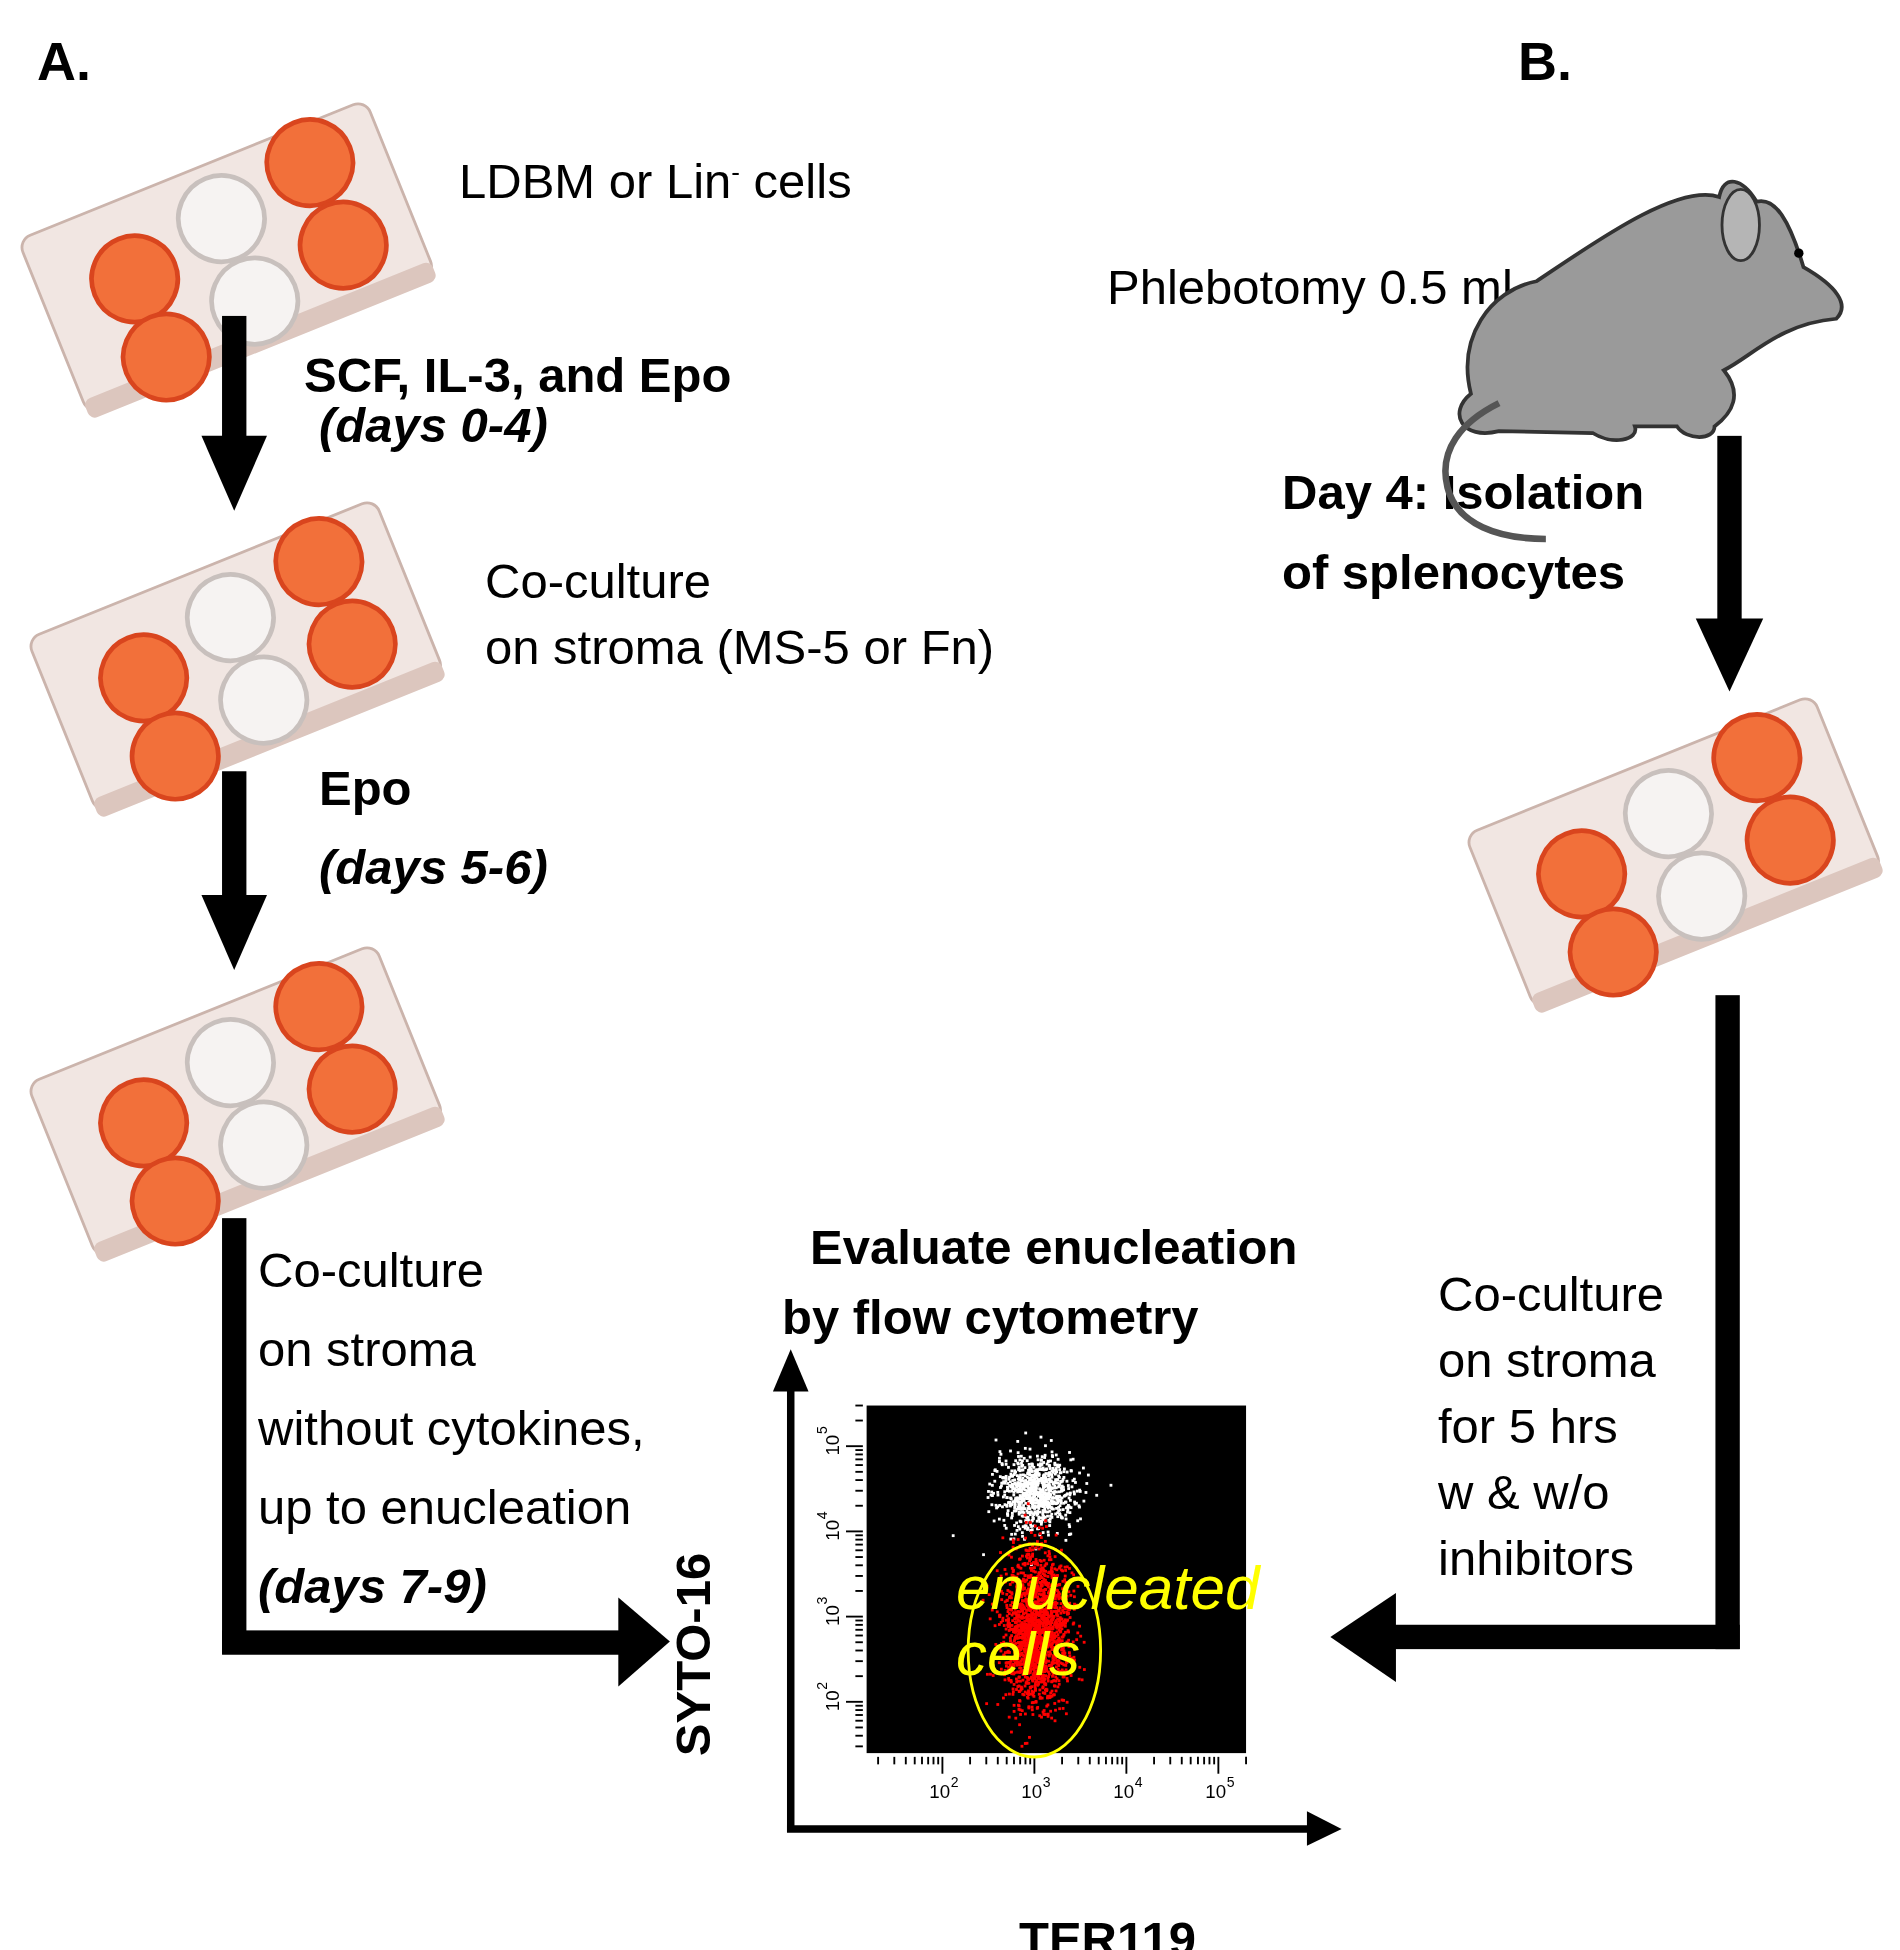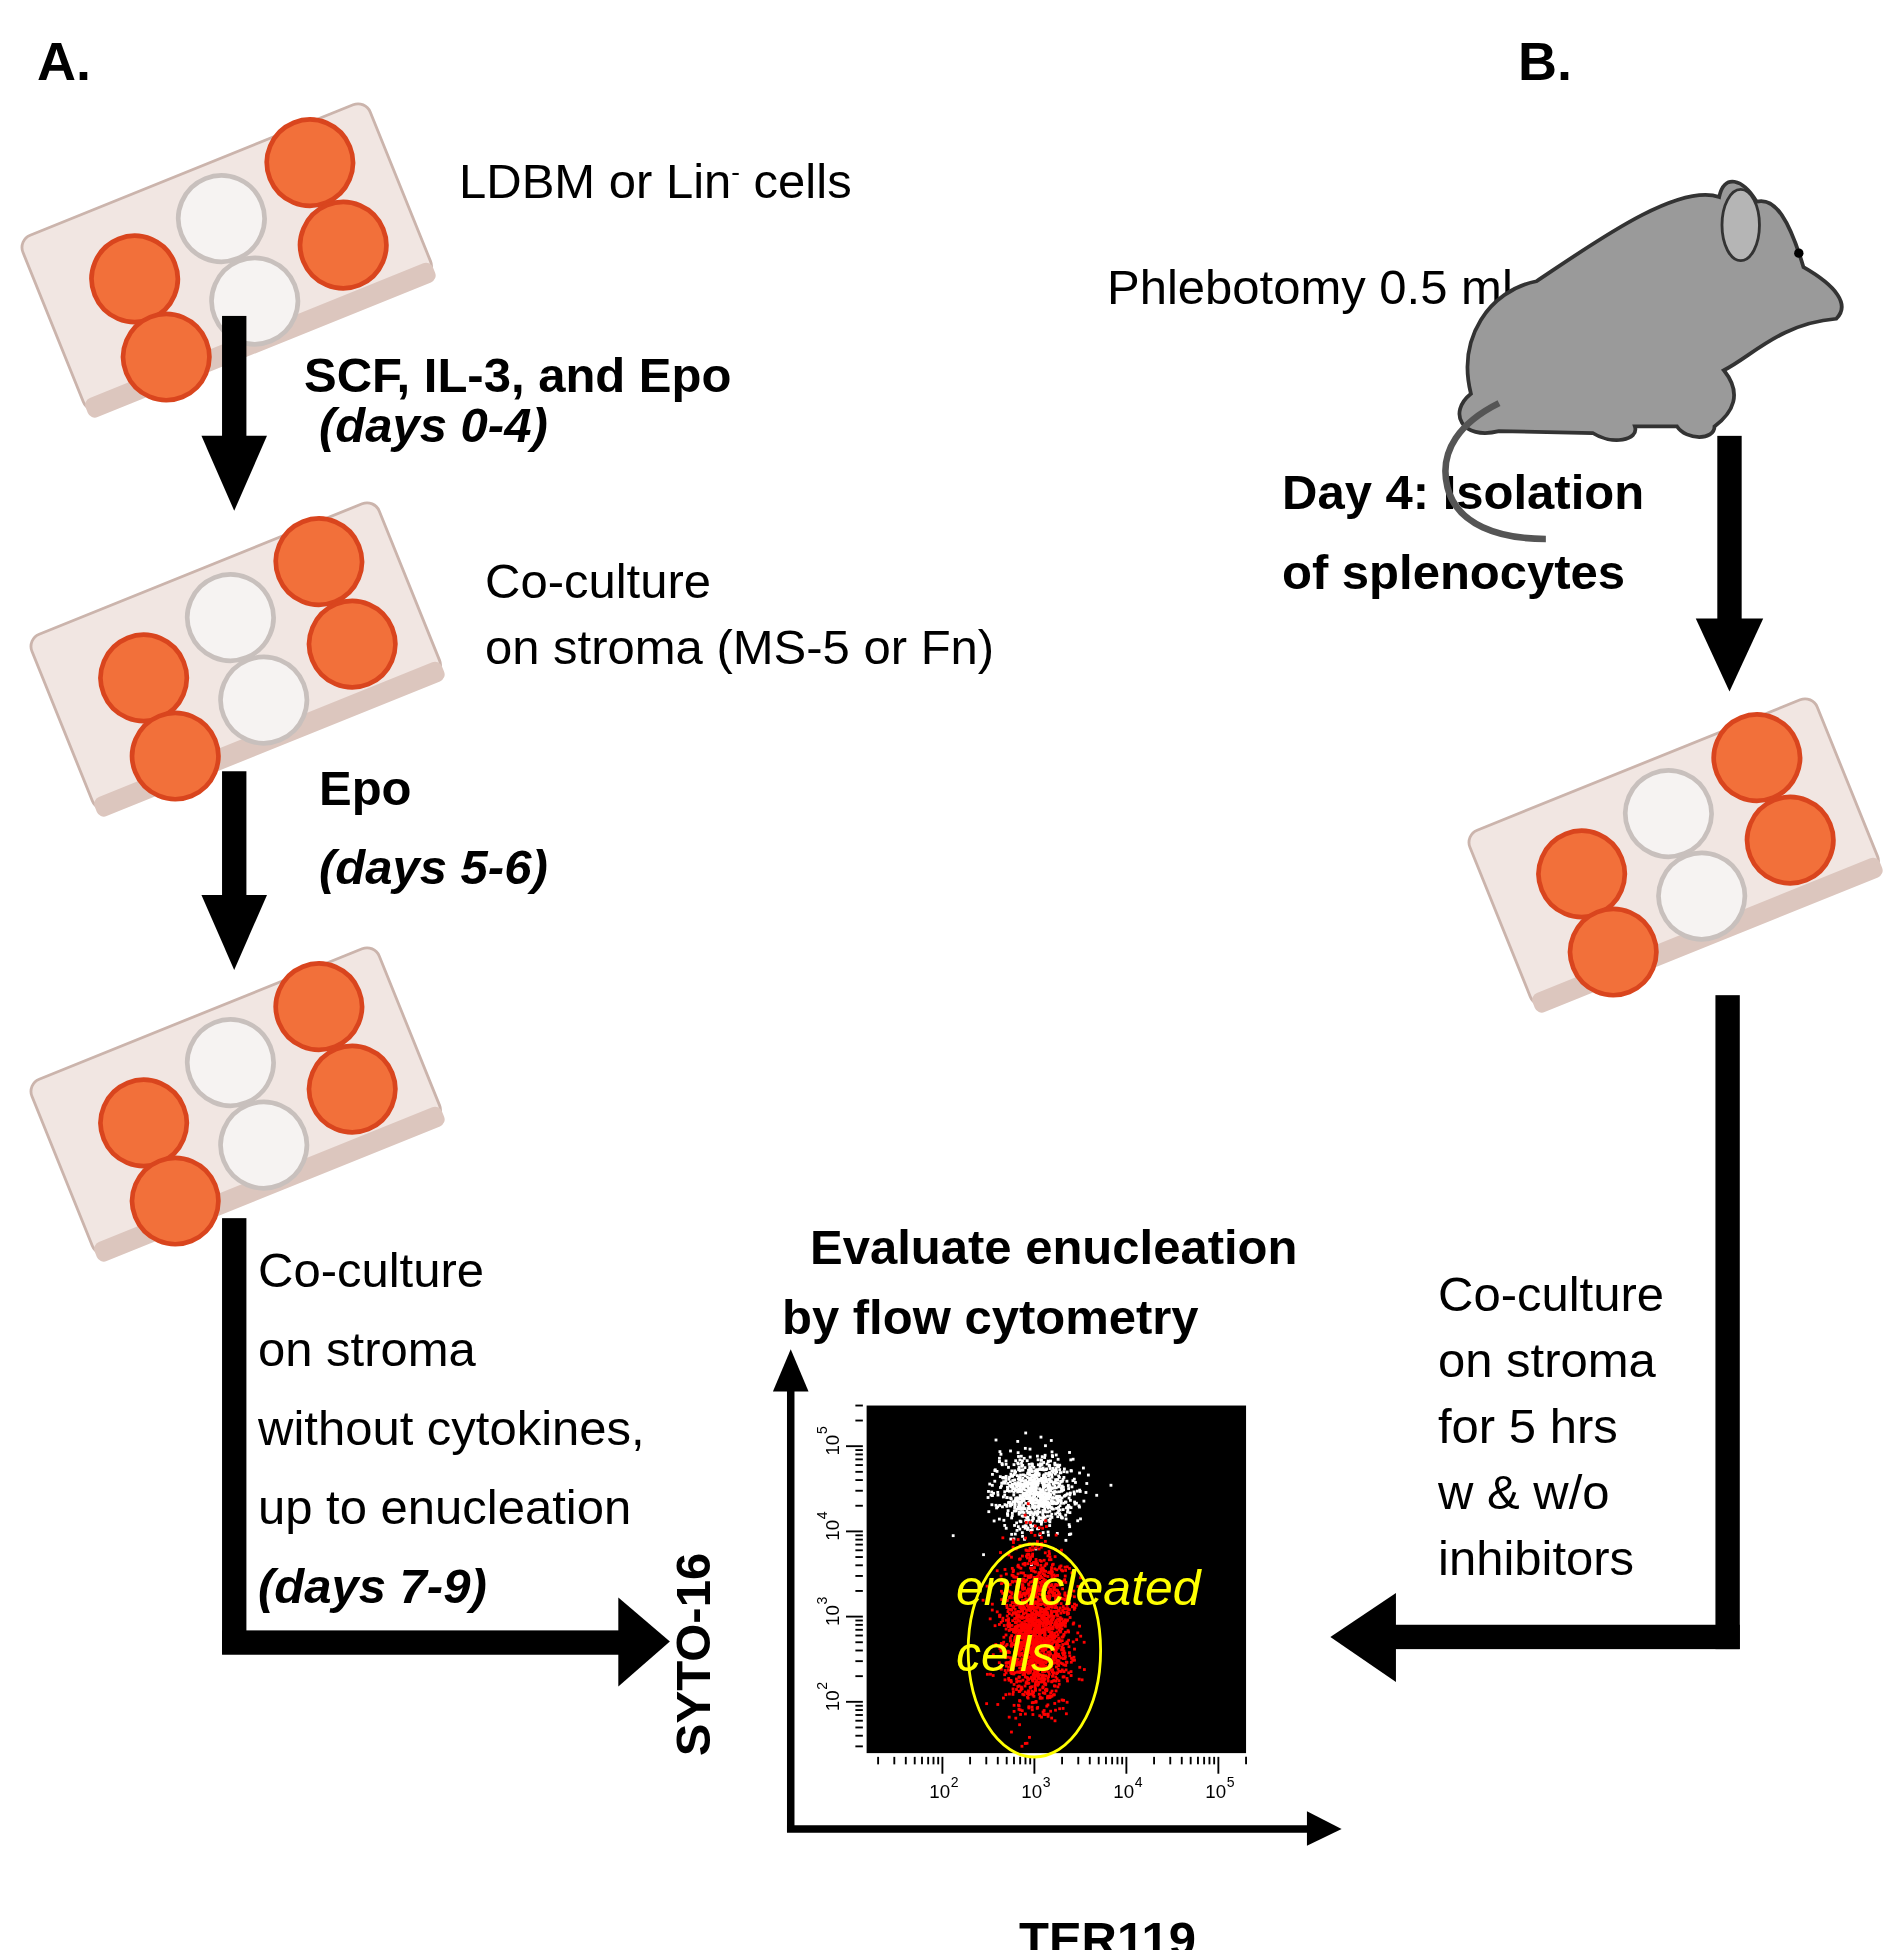--- a/index.html
+++ b/index.html
@@ -2953,17 +2953,17 @@
         <text x="0" y="0" font-size="15" font-family="Liberation Sans, sans-serif" transform="translate(883,1712.2932463815964) rotate(-90)">3</text>
         <text x="0" y="0" font-size="20" font-family="Liberation Sans, sans-serif" transform="translate(895,1644.3436225178696) rotate(-90)">10</text>
         <text x="0" y="0" font-size="15" font-family="Liberation Sans, sans-serif" transform="translate(883,1621.3436225178696) rotate(-90)">4</text>
         <text x="0" y="0" font-size="20" font-family="Liberation Sans, sans-serif" transform="translate(895,1553.3939986541427) rotate(-90)">10</text>
         <text x="0" y="0" font-size="15" font-family="Liberation Sans, sans-serif" transform="translate(883,1530.3939986541427) rotate(-90)">5</text>
       </g>
     <ellipse id="gate" fill="none" stroke="#ffff00" stroke-width="3" cx="1104.0773359921038" cy="1761.4857404906463" rx="70.69195898889052" ry="113.68702982965851"></ellipse>
   </g>
 </svg>
 
-<div class="abs" style="left:956px;top:1555px;color:#ffff00;font-style:italic;font-size:50px;line-height:66px;">
+<div class="abs" style="left:956px;top:1555px;color:#ffff00;font-style:italic;font-size:62px;line-height:66px;">
   <div>enucleated</div>
   <div>cells</div>
 </div>
 
 
 </body></html>

